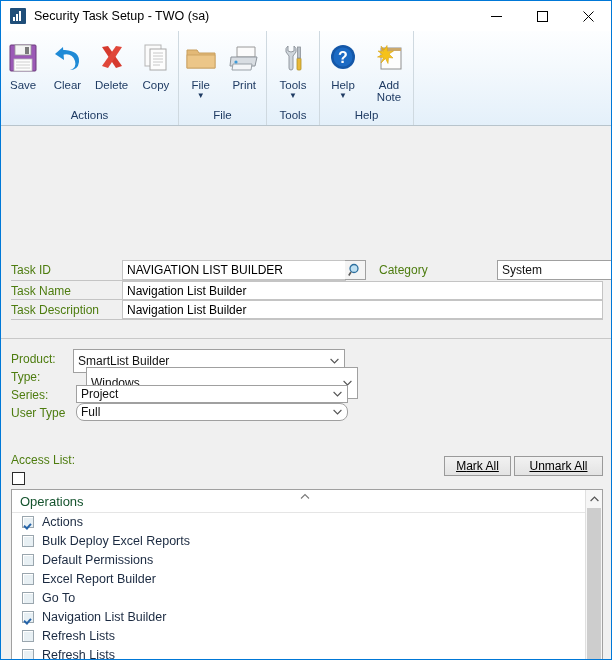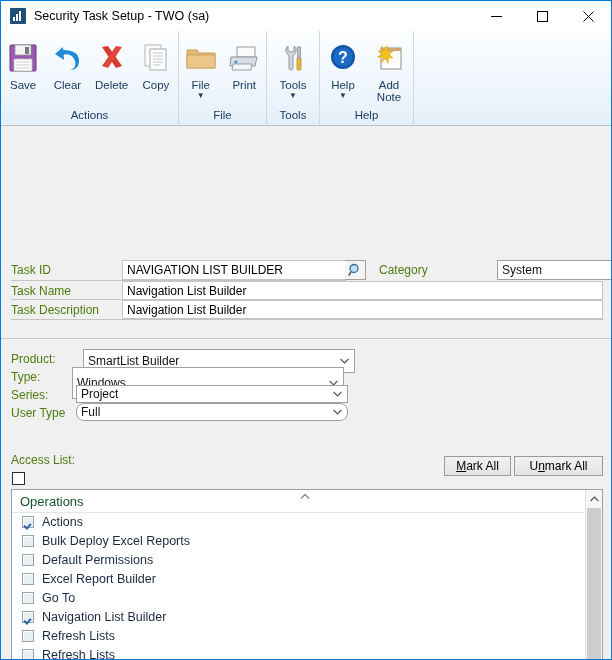--- a/index.html
+++ b/index.html
@@ -84,21 +84,21 @@
   .lookup{
     position:absolute;box-sizing:border-box;
     display:flex;align-items:center;justify-content:center;
     border:1px solid #a0a0a0;border-left:none;background:#f4f4f4;
   }
   .btn{
     position:absolute;box-sizing:border-box;
     background:linear-gradient(to bottom,#f2f2f2,#e3e3e3);
     border:1px solid #9a9a9a;
     display:flex;align-items:center;justify-content:center;
-    font-size:12px;color:#000;cursor:default;
+    font-size:12px;color:#000;cursor:default;text-decoration:underline;
   }
   .u{text-decoration:underline;}
   .chk{
     position:absolute;box-sizing:border-box;width:13px;height:13px;
     border:1px solid #2b2b2b;background:#fff;
   }
   
   .listwrap{
     position:absolute;box-sizing:border-box;
     border:1px solid #a0a0a0;background:#fff;overflow:hidden;
@@ -321,29 +321,29 @@
     <div class="lbl-cell" style="left:10px;top:174px;width:110px;height:19px;">Task Description</div>
     <div class="fieldbox flat" style="left:121px;top:174px;width:481px;height:19px;">Navigation List Builder</div>
 
     <div class="rowsep" style="left:10px;top:154px;width:335px;"></div>
     <div class="rowsep" style="left:10px;top:173px;width:592px;"></div>
     <div class="rowsep" style="left:10px;top:193px;width:592px;"></div>
 
     <div class="divline" style="top:212px;left:0;right:0;"></div>
 
     <div class="lbl-cell" style="left:10px;top:224px;width:66px;height:18px;">Product:</div>
-    <div class="combo" style="left:82px;top:223px;width:272px;height:24px;">
+    <div class="combo" style="left:72px;top:223px;width:272px;height:24px;">
       <span>SmartList Builder</span>
       <svg class="chev" viewBox="0 0 9 6">
           <path d="M0.6 1 L4.5 5 L8.4 1" fill="none" stroke="#555" stroke-width="1.1"></path>
         </svg>
     </div>
 
     <div class="lbl-cell" style="left:10px;top:242px;width:66px;height:18px;">Type:</div>
-    <div class="combo" style="left:71px;top:241px;width:272px;height:32px;">
+    <div class="combo" style="left:85px;top:241px;width:272px;height:32px;">
       <span>Windows</span>
       <svg class="chev" viewBox="0 0 9 6">
           <path d="M0.6 1 L4.5 5 L8.4 1" fill="none" stroke="#555" stroke-width="1.1"></path>
         </svg>
     </div>
 
     <div class="lbl-cell" style="left:10px;top:260px;width:66px;height:18px;">Series:</div>
     <div class="combo" style="left:75px;top:259px;width:272px;height:18px;">
       <span>Project</span>
       <svg class="chev" viewBox="0 0 9 6">

